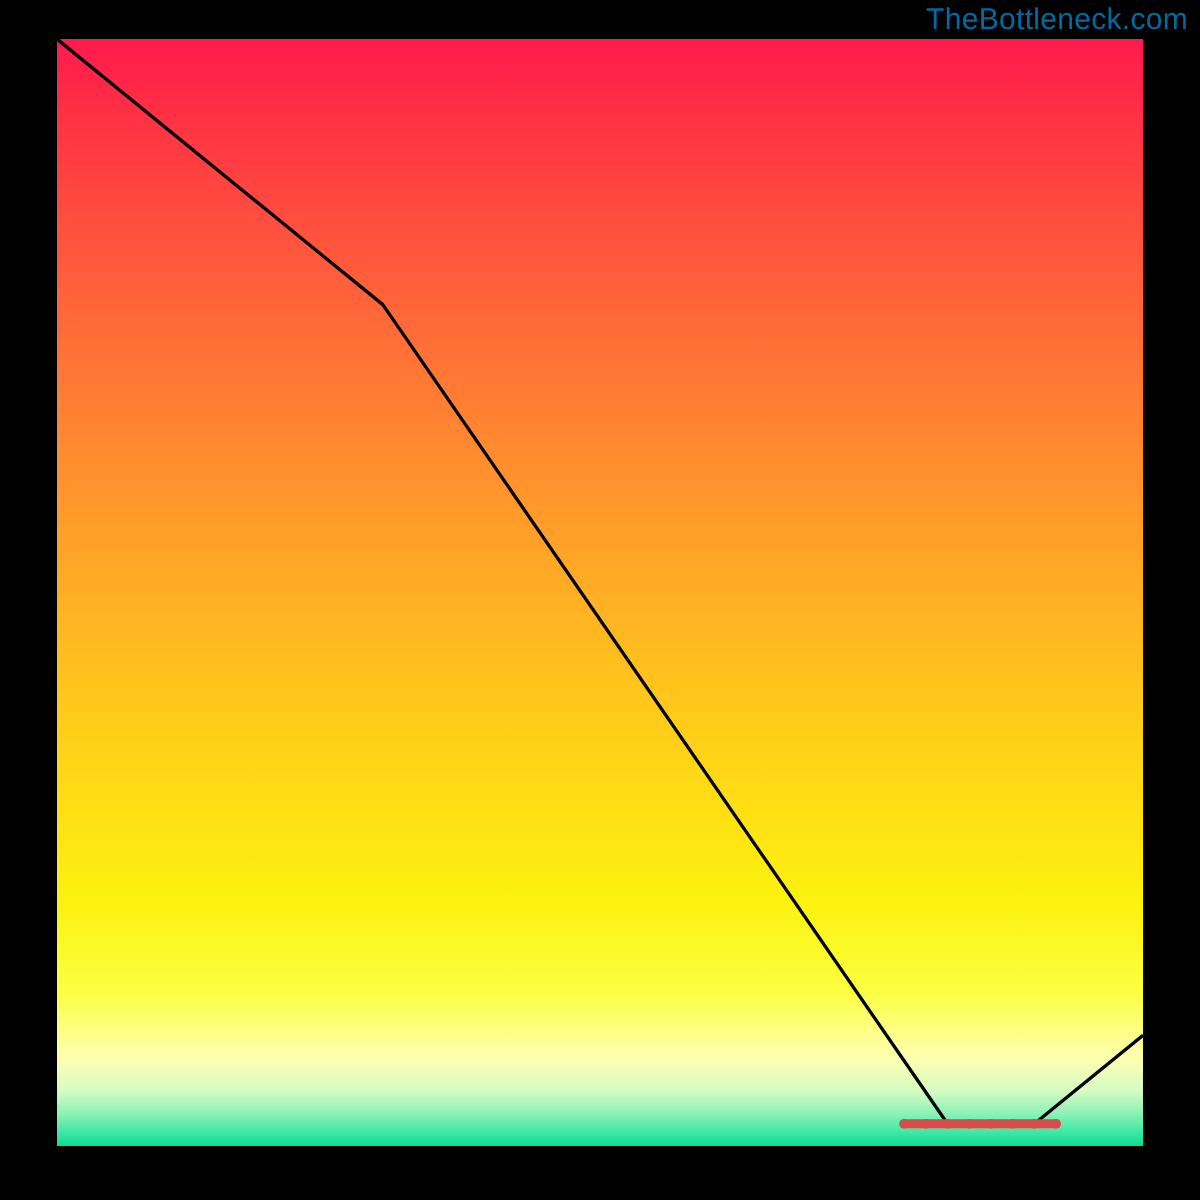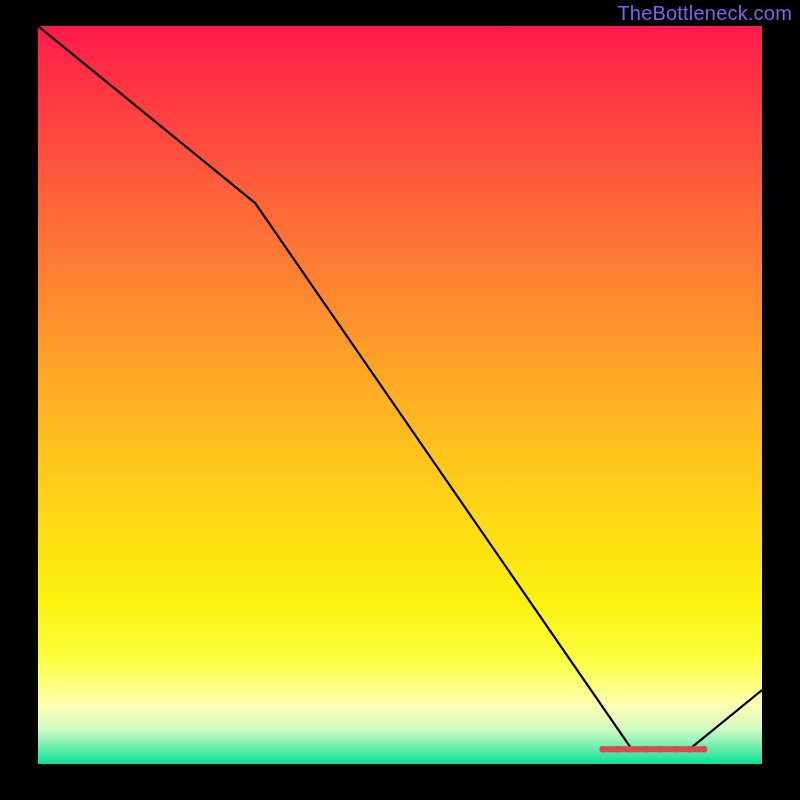--- a/index.html
+++ b/index.html
@@ -13,21 +13,21 @@
   }
   .container {
     position: relative;
     width: 800px;
     height: 800px;
   }
   .watermark {
     position: absolute;
     top: 2px;
     right: 8px;
-    color: #8b5cf6;
+    color: #0369a1;
     font-size: 20px;
     font-weight: 500;
     letter-spacing: 0.2px;
     z-index: 5;
   }
   .plot {
     position: absolute;
     left: 38px;
     top: 26px;
     width: 724px;

